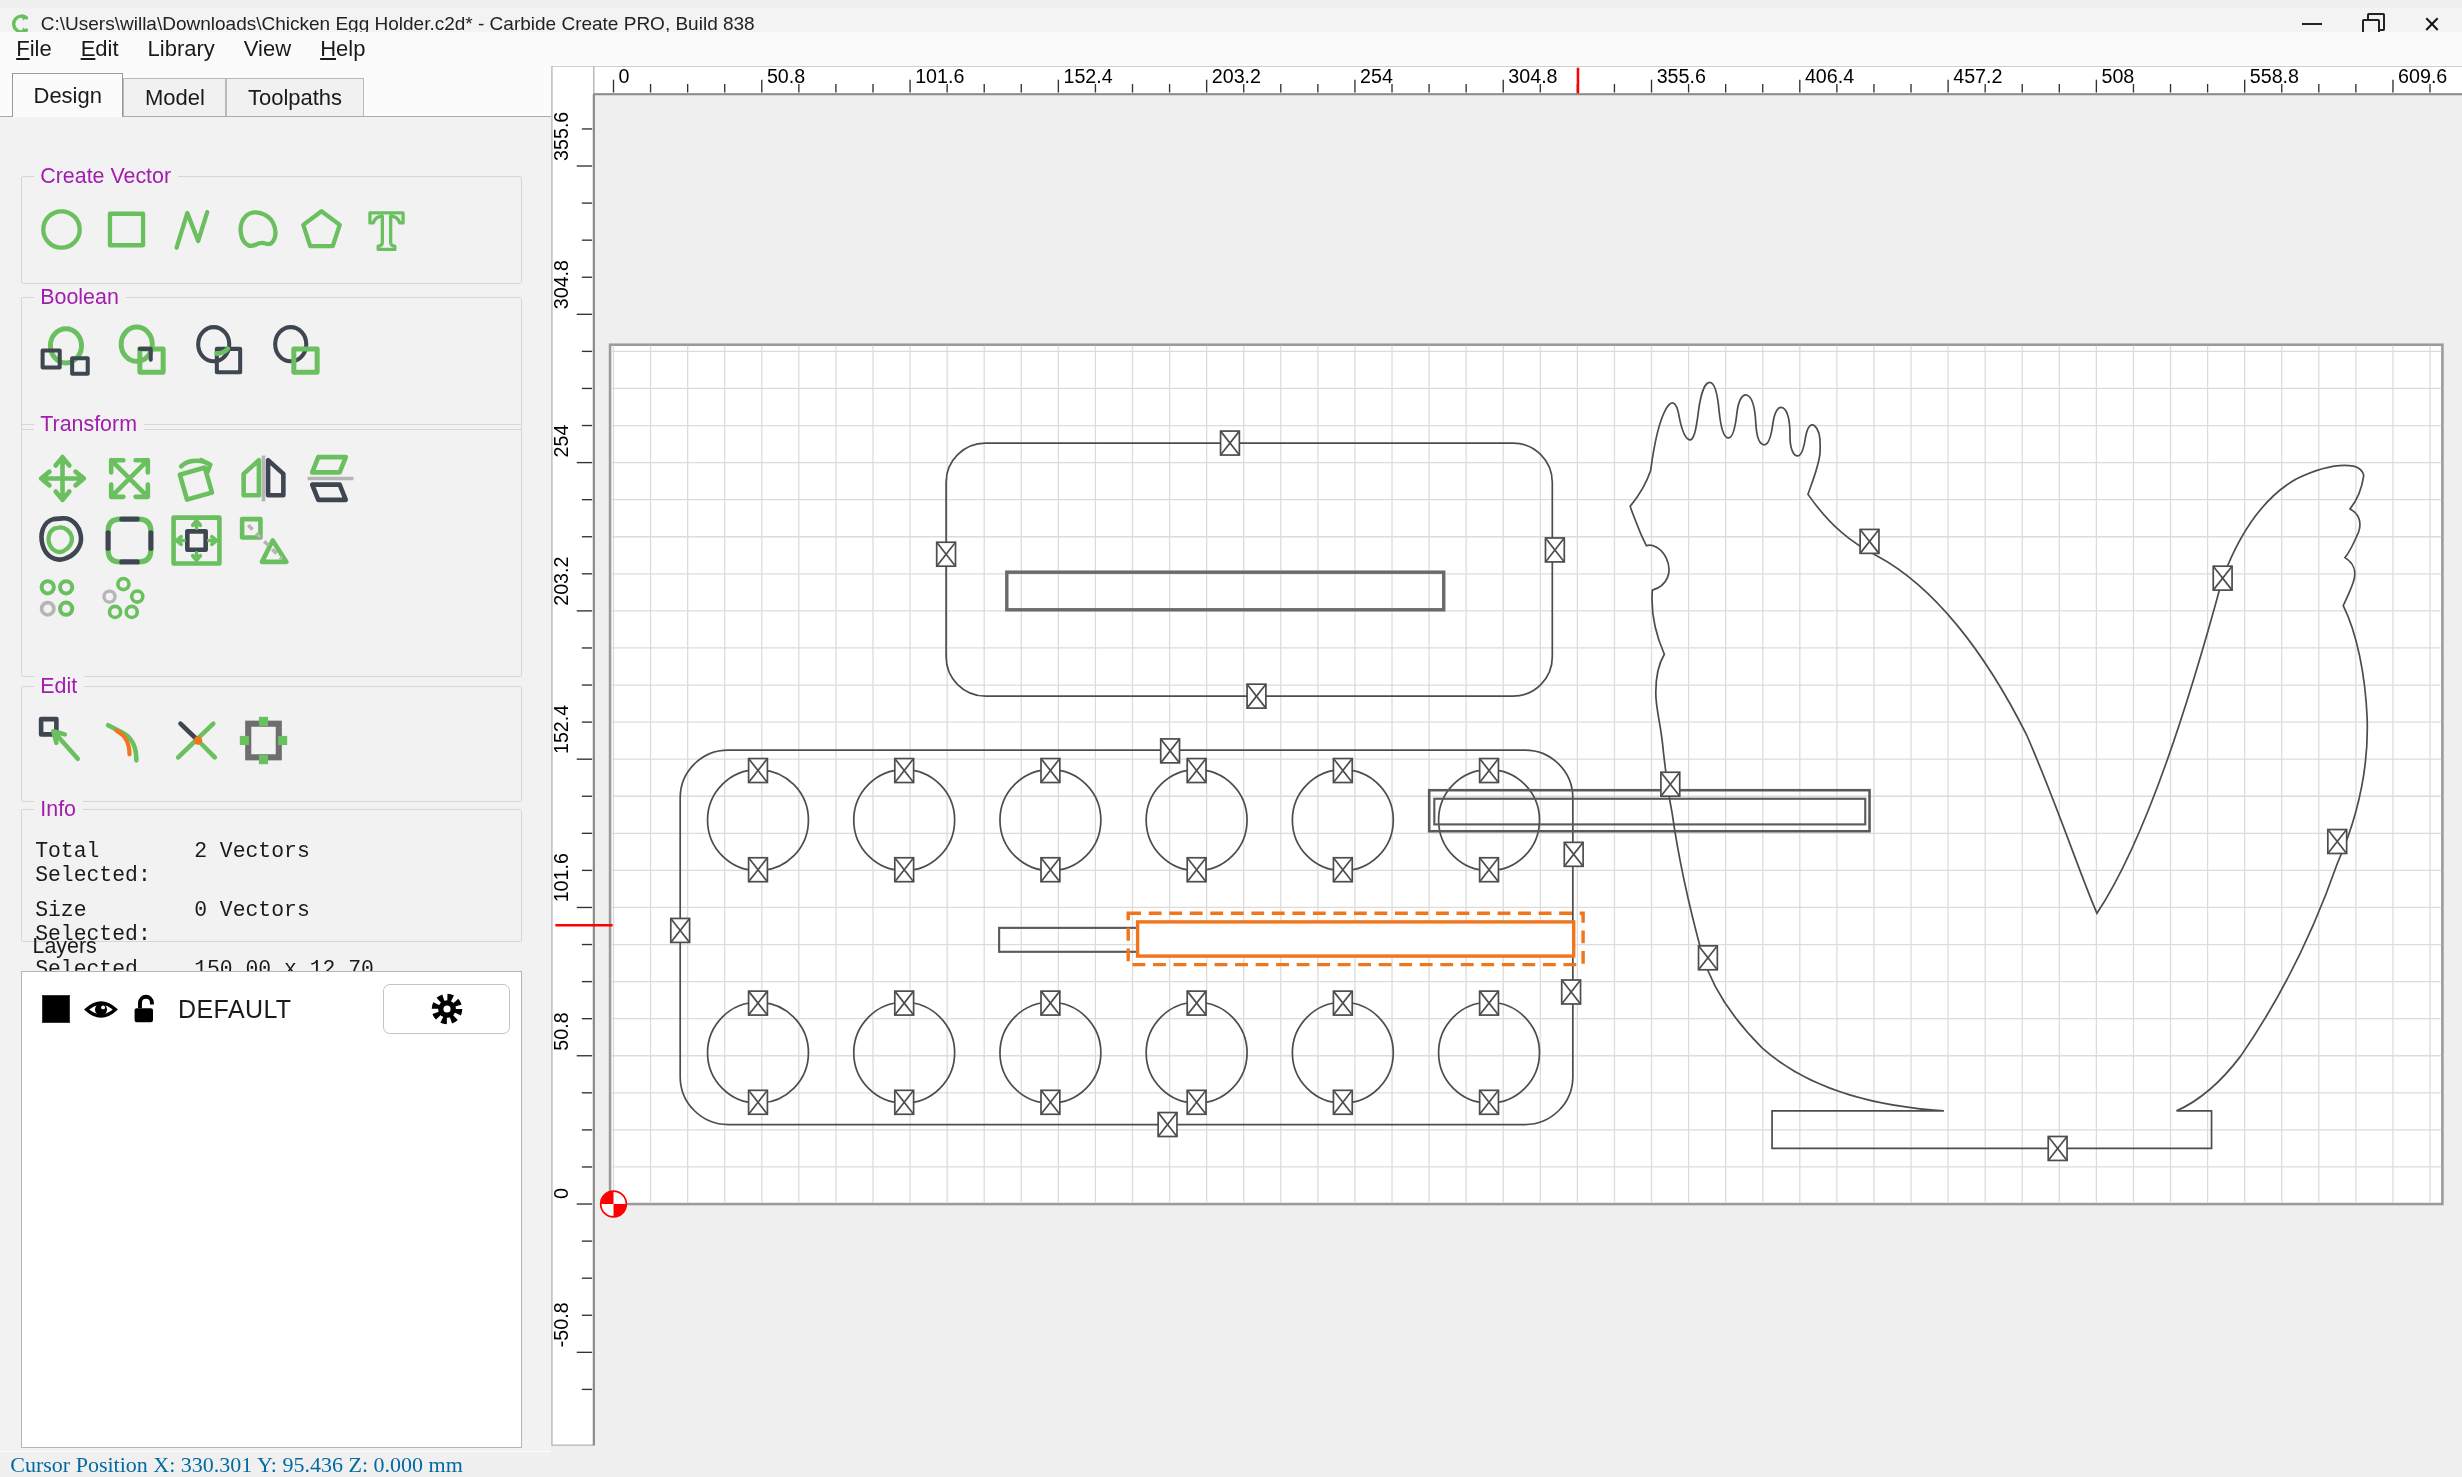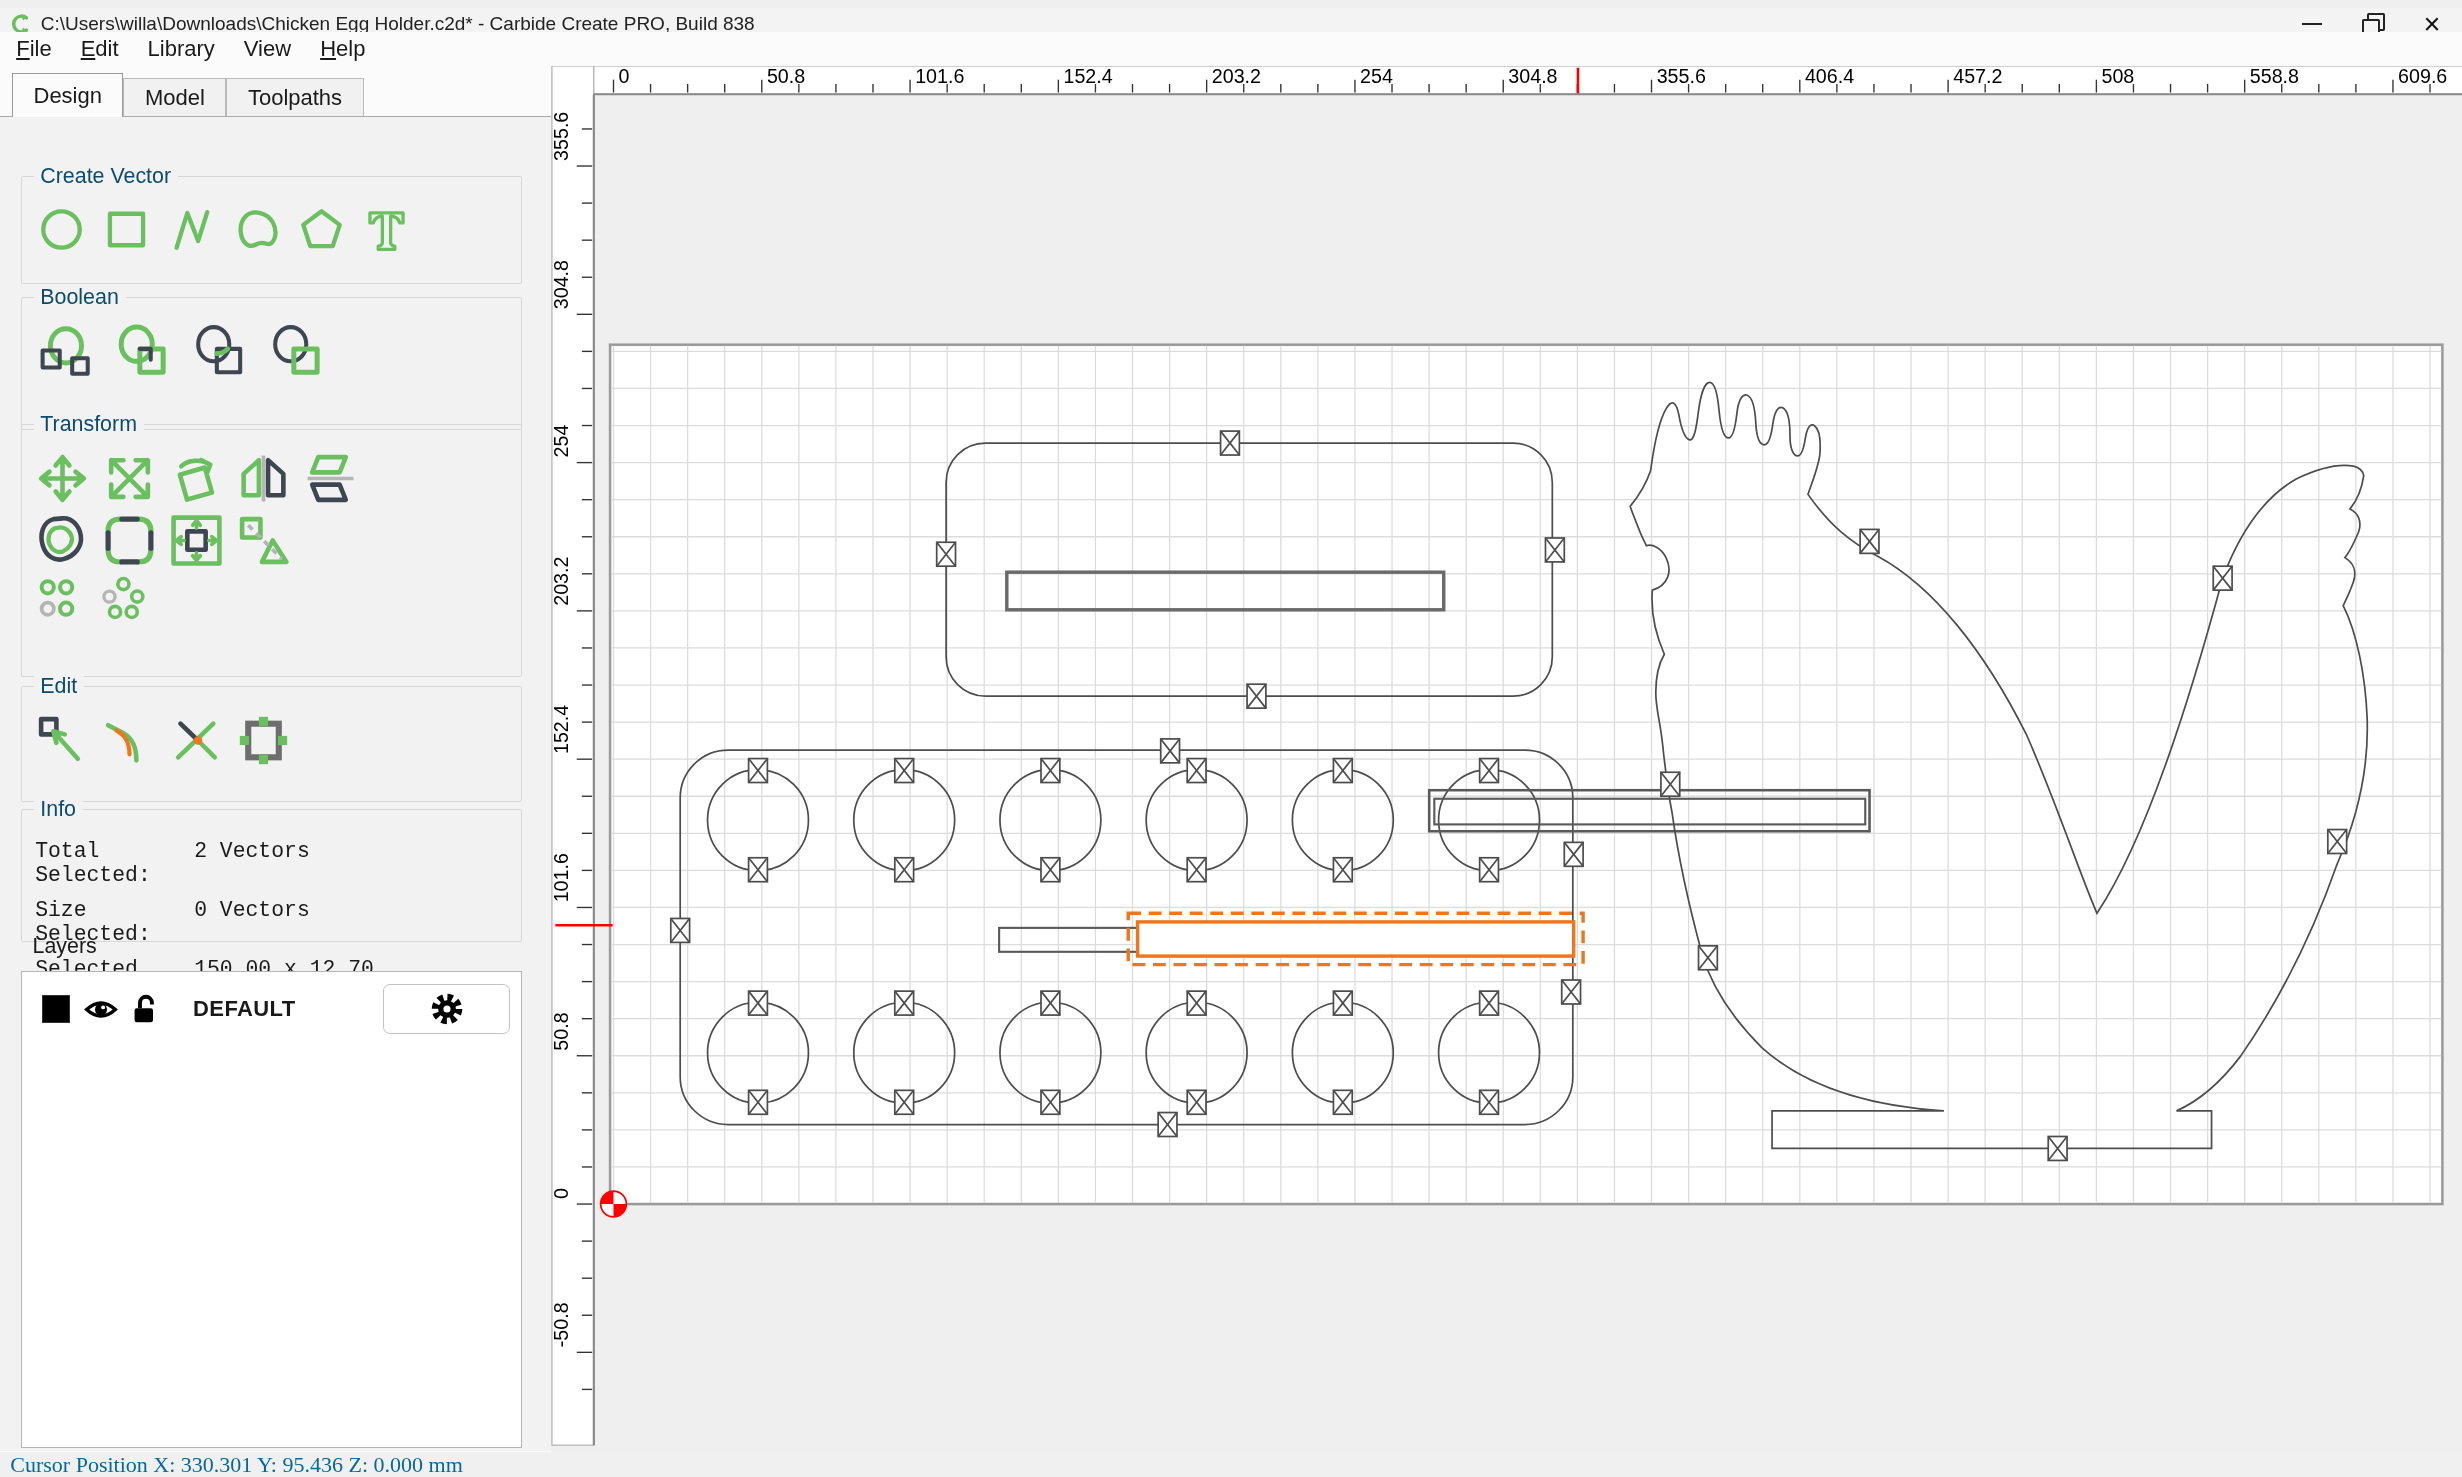--- a/index.html
+++ b/index.html
@@ -32,21 +32,21 @@
 
   
   .left-panel{position:absolute;left:0;top:66px;width:551px;height:1386px;background:#fbfbfb;}
   .tabbar{height:50px;display:flex;align-items:flex-end;padding-left:12px;position:relative;z-index:3;}
   .tab{font-size:22px;text-align:left;background:#f1f1f1;border:0.9px solid #b9b9b9;border-bottom:none;
     height:38px;line-height:38px;padding:0 20.5px;cursor:pointer;}
   .tab.active{background:#fbfbfb;border-color:#9a9a9a;height:44px;line-height:44px;margin-bottom:-0.9px;z-index:4;position:relative;}
   .panel-body{position:relative;height:1335px;background:var(--panelbg);border-top:0.9px solid #aaa;}
 
   .group{position:absolute;left:20.5px;width:501px;border:0.9px solid #d6d6d6;border-radius:1.7px;}
-  .group-label{position:absolute;top:-13px;left:12px;background:var(--panelbg);padding:0 6.8px;font-size:21.4px;color:#0c4a6e;}
+  .group-label{position:absolute;top:-13px;left:12px;background:var(--panelbg);padding:0 6.8px;font-size:21.4px;color:#a21caf;}
   .icon-rows{display:flex;flex-direction:column;gap:6.8px;padding:26px 12px 8.5px 13.7px;}
   .icon-row{display:flex;align-items:center;gap:12px;}
   .tool{cursor:pointer;display:flex;align-items:center;justify-content:center;}
   .tool svg{display:block;}
   .sg{stroke:var(--green);fill:none;stroke-width:2.6;stroke-linecap:round;stroke-linejoin:round;}
   .sd{stroke:var(--dark);fill:none;stroke-width:2.6;stroke-linecap:round;stroke-linejoin:round;}
   .sgray{stroke:#b5b5b5;fill:none;stroke-width:2.4;}
   .sor{stroke:var(--orange);fill:none;stroke-width:2.8;stroke-linecap:round;}
   .fg{fill:var(--green);stroke:none;}
 
@@ -56,21 +56,21 @@
   .g-edit{top:569px;height:116px;}
   .g-info{top:692px;height:133px;}
 
   .info-grid{display:grid;grid-template-columns:147px auto;row-gap:11px;padding:29px 0 0 13.7px;font-size:21.4px;font-family:Liberation Mono, monospace;}
   .info-grid .val{padding-left:12px;}
 
   .layers-title{position:absolute;top:817px;left:32.5px;font-size:21.4px;}
   .layers-box{position:absolute;top:854px;left:20.5px;width:501px;height:477px;background:#ffffff;border:0.9px solid #b5b5b5;}
   .layer-row{display:flex;align-items:center;padding:12px 10.3px 0 20.5px;gap:13.7px;}
   .swatch{width:28px;height:28px;border:0.9px solid #333;}
-  .layer-name{font-size:22px;font-weight:bold;letter-spacing:0.4px;margin-left:17px;}
+  .layer-name{font-size:25px;font-weight:normal;letter-spacing:0.4px;margin-left:2px;}
   .gear-btn{margin-left:auto;width:127px;height:50px;border:1.7px solid #c3c3c3;border-radius:6.8px;background:#fff;
     display:flex;align-items:center;justify-content:center;cursor:pointer;}
 
   
   .canvas-wrap{position:absolute;left:551px;top:66px;width:1912px;height:1386px;}
   .canvas-wrap svg{display:block;}
 
   
   .statusbar{position:absolute;left:0;top:1452px;width:2462px;height:26px;background:#f0f0f0;
     font-family:Liberation Serif, serif;font-size:22px;line-height:26px;padding-left:10.3px;color:#0369a1;}

